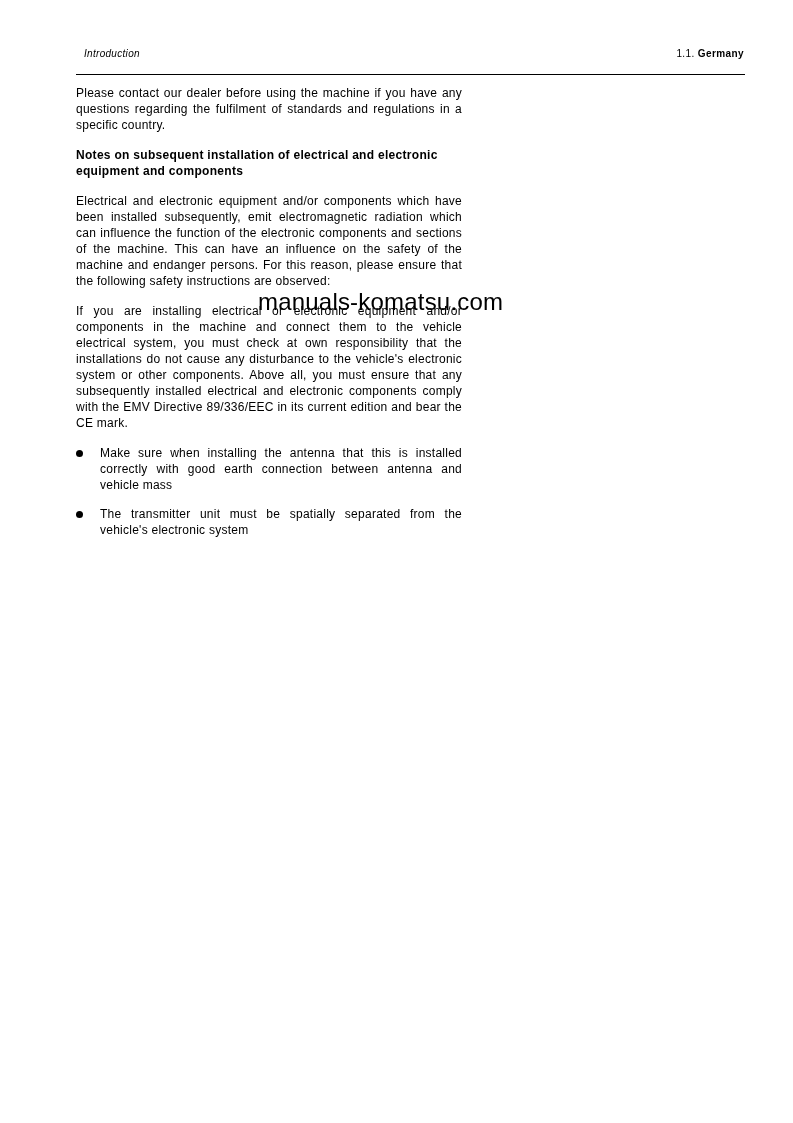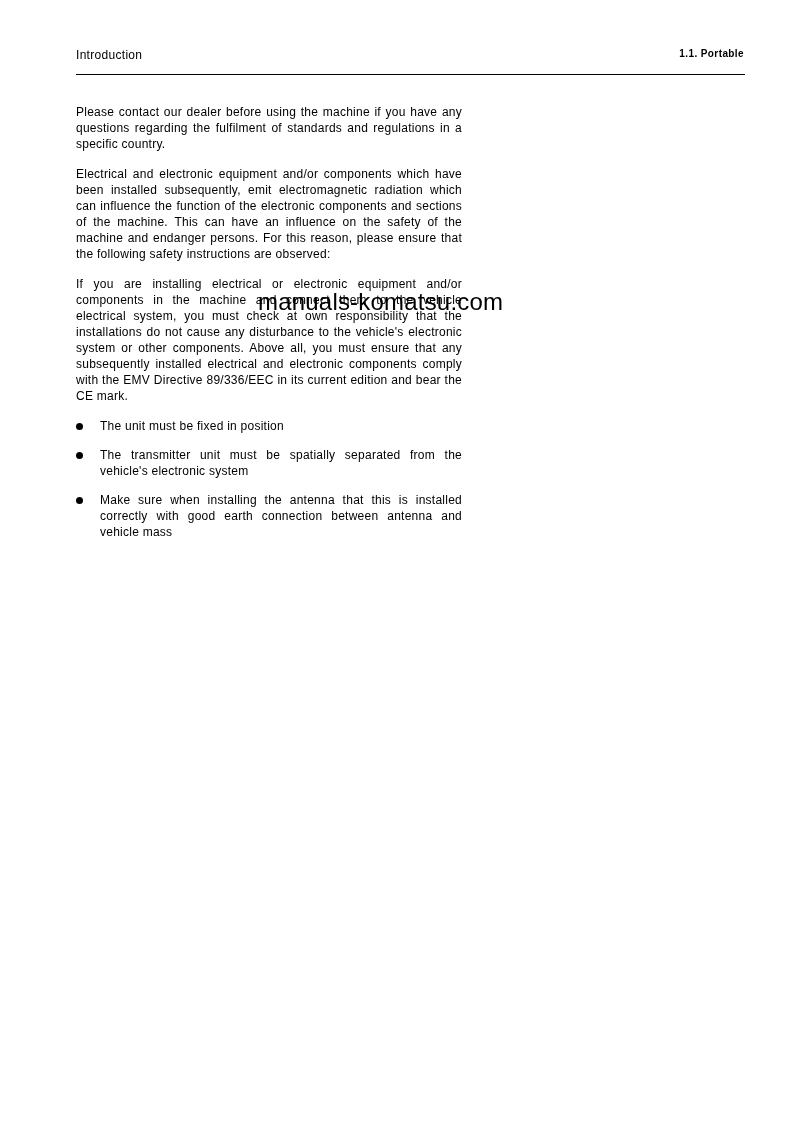--- a/index.html
+++ b/index.html
@@ -1,49 +1,49 @@
 <!DOCTYPE html>
 <html><head>
   <meta charset="utf-8">
   <style>
     html, body { margin: 0; padding: 0; background: #ffffff; }
     body {
       width: 793px; height: 1123px; position: relative; overflow: hidden;
       font-family: "Liberation Sans", sans-serif; color: #000;
     }
-    .header-left { position: absolute; left: 76px; top: 48px; font-size: 12px; letter-spacing: 0.3px; }
+    .header-left { position: absolute; left: 84px; top: 48px; font-size: 10px; letter-spacing: 0.3px; font-style: italic; }
     .header-right { position: absolute; right: 49px; top: 48px; font-size: 10px; letter-spacing: 0.4px; }
-    .header-right .num { font-weight: bold; }
+    .header-right .num { font-weight: normal; }
     .header-right .title { font-weight: bold; }
     .header-rule { position: absolute; left: 76px; top: 74px; width: 669px; height: 1px; background: #000; }
-    .content { position: absolute; left: 76px; top: 104px; width: 386px; font-size: 12px; line-height: 16px; letter-spacing: 0.25px; }
+    .content { position: absolute; left: 76px; top: 85px; width: 386px; font-size: 12px; line-height: 16px; letter-spacing: 0.25px; }
     .content p { margin: 0 0 14px 0; text-align: justify; }
     .content h2 { font-size: 12px; font-weight: bold; margin: 0 0 14px 0; line-height: 16px; letter-spacing: 0.3px; }
     .bullets { list-style: none; margin: 0 0 13px 0; padding: 0; }
     .bullets li { position: relative; padding-left: 24px; margin-bottom: 13px; text-align: justify; }
     .bullets li .dot { position: absolute; left: 0; top: 5px; width: 7px; height: 7px; border-radius: 50%; background: #000; }
     .watermark { position: absolute; left: 258px; top: 288px; font-size: 24px; color: #000000; letter-spacing: 0.2px; }
     .page-number { position: absolute; right: 48px; top: 1136px; font-size: 12px; font-weight: bold; }
   </style>
 </head>
 <body>
 
 <div class="header-left">Introduction</div>
 <div class="header-right">
   <span class="num">1.1.</span>
-  <span class="title">Portable</span>
+  <span class="title">Germany</span>
 </div>
 <div class="header-rule"></div>
 
 <div class="content">
   <p>Please contact our dealer before using the machine if you have any questions regarding the fulfilment of standards and regulations in a specific country.</p>
+  <h2>Notes on subsequent installation of electrical and electronic equipment and components</h2>
   <p>Electrical and electronic equipment and/or components which have been installed subsequently, emit electromagnetic radiation which can influence the function of the electronic components and sections of the machine. This can have an influence on the safety of the machine and endanger persons. For this reason, please ensure that the following safety instructions are observed:</p>
   <p>If you are installing electrical or electronic equipment and/or components in the machine and connect them to the vehicle electrical system, you must check at own responsibility that the installations do not cause any disturbance to the vehicle's electronic system or other components. Above all, you must ensure that any subsequently installed electrical and electronic components comply with the EMV Directive 89/336/EEC in its current edition and bear the CE mark.</p>
   <ul class="bullets">
-    <li><span class="dot"></span><span>The unit must be fixed in position</span></li>
+    <li><span class="dot"></span><span>Make sure when installing the antenna that this is installed correctly with good earth connection between antenna and vehicle mass</span></li>
     <li><span class="dot"></span><span>The transmitter unit must be spatially separated from the vehicle's electronic system</span></li>
-    <li><span class="dot"></span><span>Make sure when installing the antenna that this is installed correctly with good earth connection between antenna and vehicle mass</span></li>
   </ul>
 </div>
 
 <div class="watermark">manuals-komatsu.com</div>
 
 <div class="page-number">1-3</div>
 
 </body></html>

